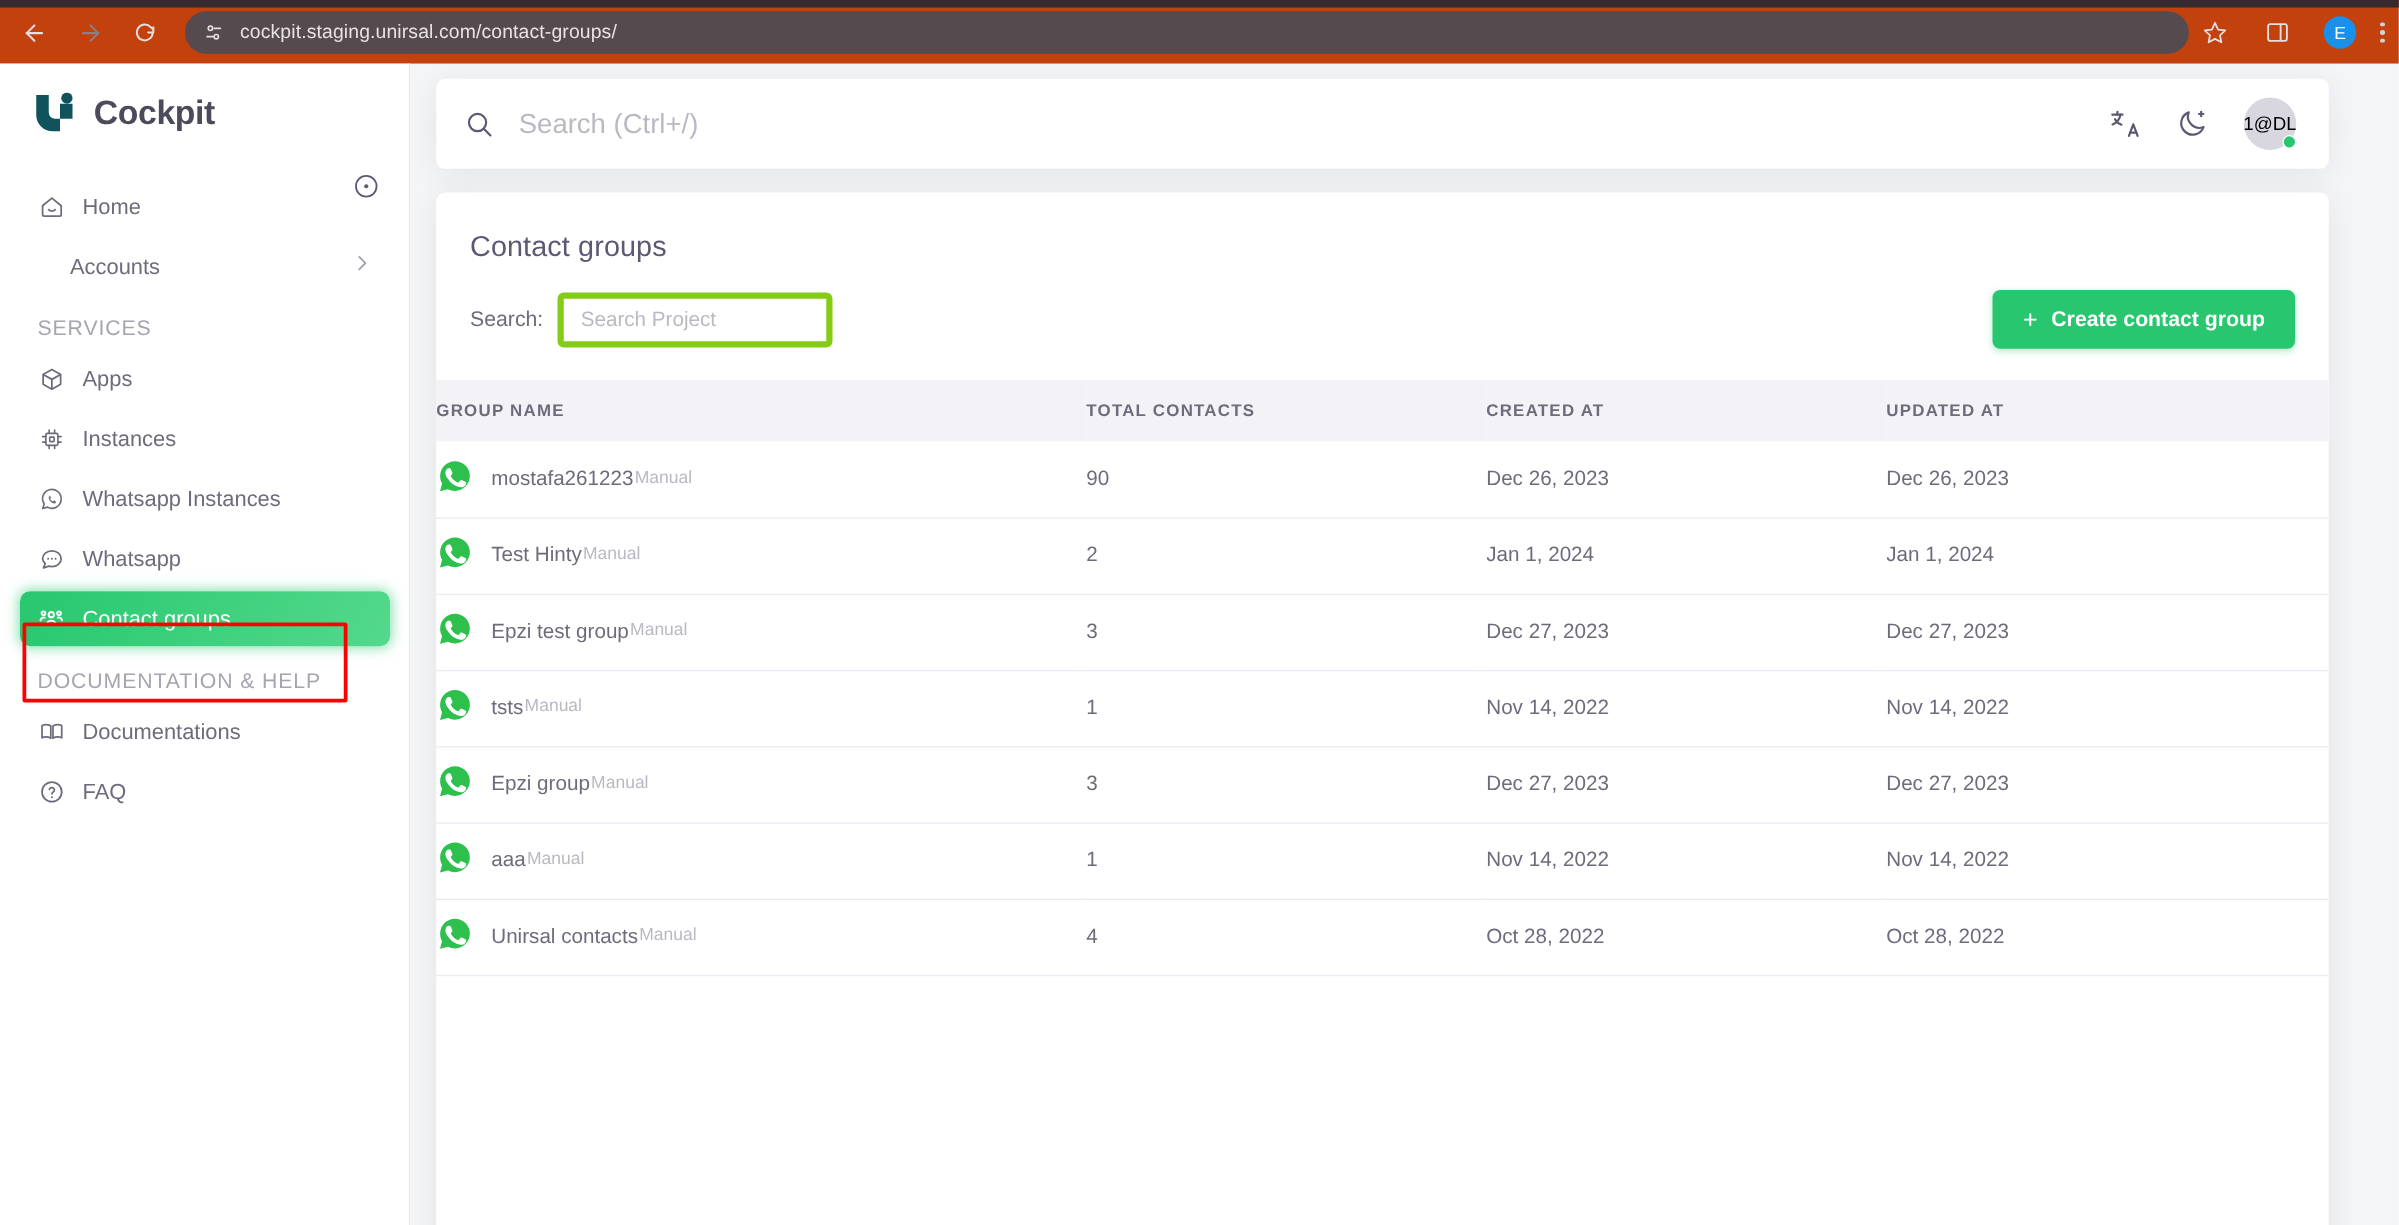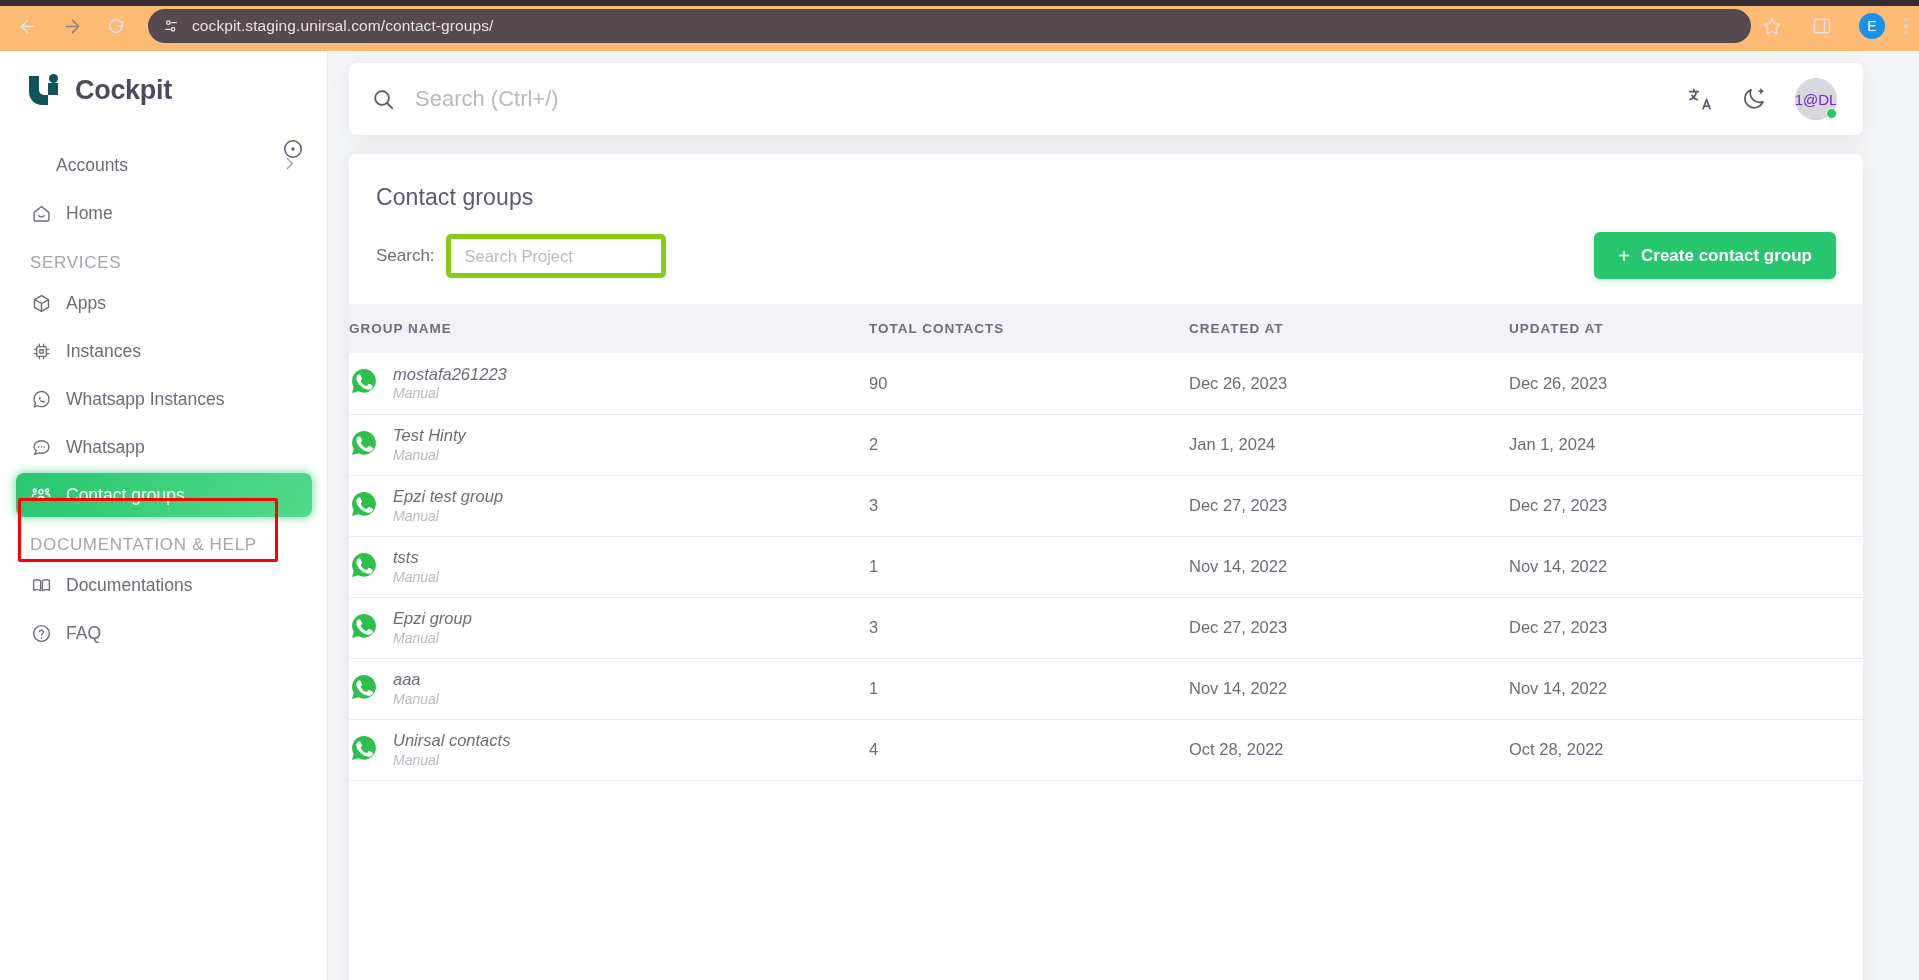--- a/index.html
+++ b/index.html
@@ -6,21 +6,21 @@
   html, body {
     width: 1919px; height: 980px;
     overflow: hidden;
     font-family: "Liberation Sans", sans-serif;
     background: #ffffff;
   }
 
   
   .browser-chrome {
     position: absolute; left: 0; top: 0; width: 1919px; height: 51px;
-    background: #fdba74;
+    background: #c2410c;
   }
   .chrome-strip {
     position: absolute; left: 0; top: 0; width: 1919px; height: 6px;
     background: #342b2e;
   }
   .nav-btn {
     position: absolute; top: 9px; width: 34px; height: 34px;
     display: flex; align-items: center; justify-content: center;
     border-radius: 50%; cursor: pointer;
   }
@@ -121,21 +121,21 @@
     font-size: 22px; color: #5e5873; font-family: "Liberation Sans", sans-serif;
     flex: 1; height: 40px;
   }
   .topbar-search::placeholder { color: #b9b9c3; }
   .topbar-actions { display: flex; align-items: center; gap: 28px; margin-right: 26px; }
   .icon-btn { cursor: pointer; display: flex; align-items: center; justify-content: center; }
   .avatar-wrap { position: relative; width: 42px; height: 42px; cursor: pointer; }
   .avatar {
     width: 42px; height: 42px; border-radius: 50%; background: #d8d6de;
     display: flex; align-items: center; justify-content: center;
-    font-size: 15px; color: #6d28d9; overflow: hidden; white-space: nowrap;
+    font-size: 15px; color: #000000; overflow: hidden; white-space: nowrap;
   }
   .avatar-status {
     position: absolute; right: 0px; bottom: 1px; width: 11px; height: 11px;
     border-radius: 50%; background: #28c76f; border: 1.5px solid #ffffff;
   }
 
   .card {
     position: absolute; left: 21px; top: 103px; right: 56px; bottom: -60px;
     background: #ffffff; border-radius: 7px;
     box-shadow: 0 4px 24px 0 rgba(34,41,47,.08);
@@ -177,21 +177,21 @@
   th.c-created { width: 320px; }
   th.c-updated { width: auto; }
   table.grid tbody td {
     border-bottom: 1px solid #ebe9f1;
     padding: 0; height: 61px; vertical-align: middle;
     font-size: 16.5px; color: #6e6b7b;
   }
   td.c-name { padding-left: 28px; }
   .group-cell { display: flex; align-items: center; gap: 14px; }
   .wa-icon { flex: 0 0 auto; width: 30px; height: 30px; }
-  .group-text { display: flex; flex-direction: column; gap: 1px; font-style: italic; }
+  .group-text { display: flex; flex-direction: row; gap: 1px; }
   .group-name { font-size: 16.5px; color: #6e6b7b; line-height: 1.25; }
   .group-sub { font-size: 14px; color: #b9b9c3; line-height: 1.25; }
 </style>
 </head>
 <body>
 
 <div class="browser-chrome">
   <div class="chrome-strip"></div>
 
   <div class="nav-btn nav-back">
@@ -263,37 +263,37 @@
     </div>
     <span class="brand-toggle">
       <svg width="22" height="22" viewBox="0 0 24 24" fill="none" stroke="#5e5873" stroke-width="1.6">
           <circle cx="12" cy="12" r="9"></circle>
           <circle cx="12" cy="12" r="1.8" fill="#5e5873" stroke="none"></circle>
         </svg>
     </span>
 
     <nav class="nav">
 
+      <div class="nav-item">
+        <span class="ico">
+          <svg width="21" height="21" viewBox="0 0 24 24" fill="none" stroke="#6e6b7b" stroke-width="1.6" stroke-linecap="round" stroke-linejoin="round">
+              <path d="M3.5 11 12 4l8.5 7v8a1.5 1.5 0 0 1-1.5 1.5H5A1.5 1.5 0 0 1 3.5 19z"></path>
+              <path d="M9 14.5a4 4 0 0 0 6 0"></path>
+            </svg>
+        </span>
+        <span class="label">Home</span>
+      </div>
+
       <div class="nav-item indent">
         <span class="label">Accounts</span>
         <span class="chev">
           <svg width="17" height="17" viewBox="0 0 24 24" fill="none" stroke="#a09eaa" stroke-width="2" stroke-linecap="round" stroke-linejoin="round">
               <polyline points="9 5 16 12 9 19"></polyline>
             </svg>
         </span>
-      </div>
-
-      <div class="nav-item">
-        <span class="ico">
-          <svg width="21" height="21" viewBox="0 0 24 24" fill="none" stroke="#6e6b7b" stroke-width="1.6" stroke-linecap="round" stroke-linejoin="round">
-              <path d="M3.5 11 12 4l8.5 7v8a1.5 1.5 0 0 1-1.5 1.5H5A1.5 1.5 0 0 1 3.5 19z"></path>
-              <path d="M9 14.5a4 4 0 0 0 6 0"></path>
-            </svg>
-        </span>
-        <span class="label">Home</span>
       </div>
 
       <div class="section-label">SERVICES</div>
 
       <div class="nav-item">
         <span class="ico">
           <svg width="21" height="21" viewBox="0 0 24 24" fill="none" stroke="#6e6b7b" stroke-width="1.6" stroke-linejoin="round">
               <path d="M12 3l8 4.5v9L12 21l-8-4.5v-9z"></path>
               <path d="M4 7.5 12 12l8-4.5M12 12v9"></path>
             </svg>

